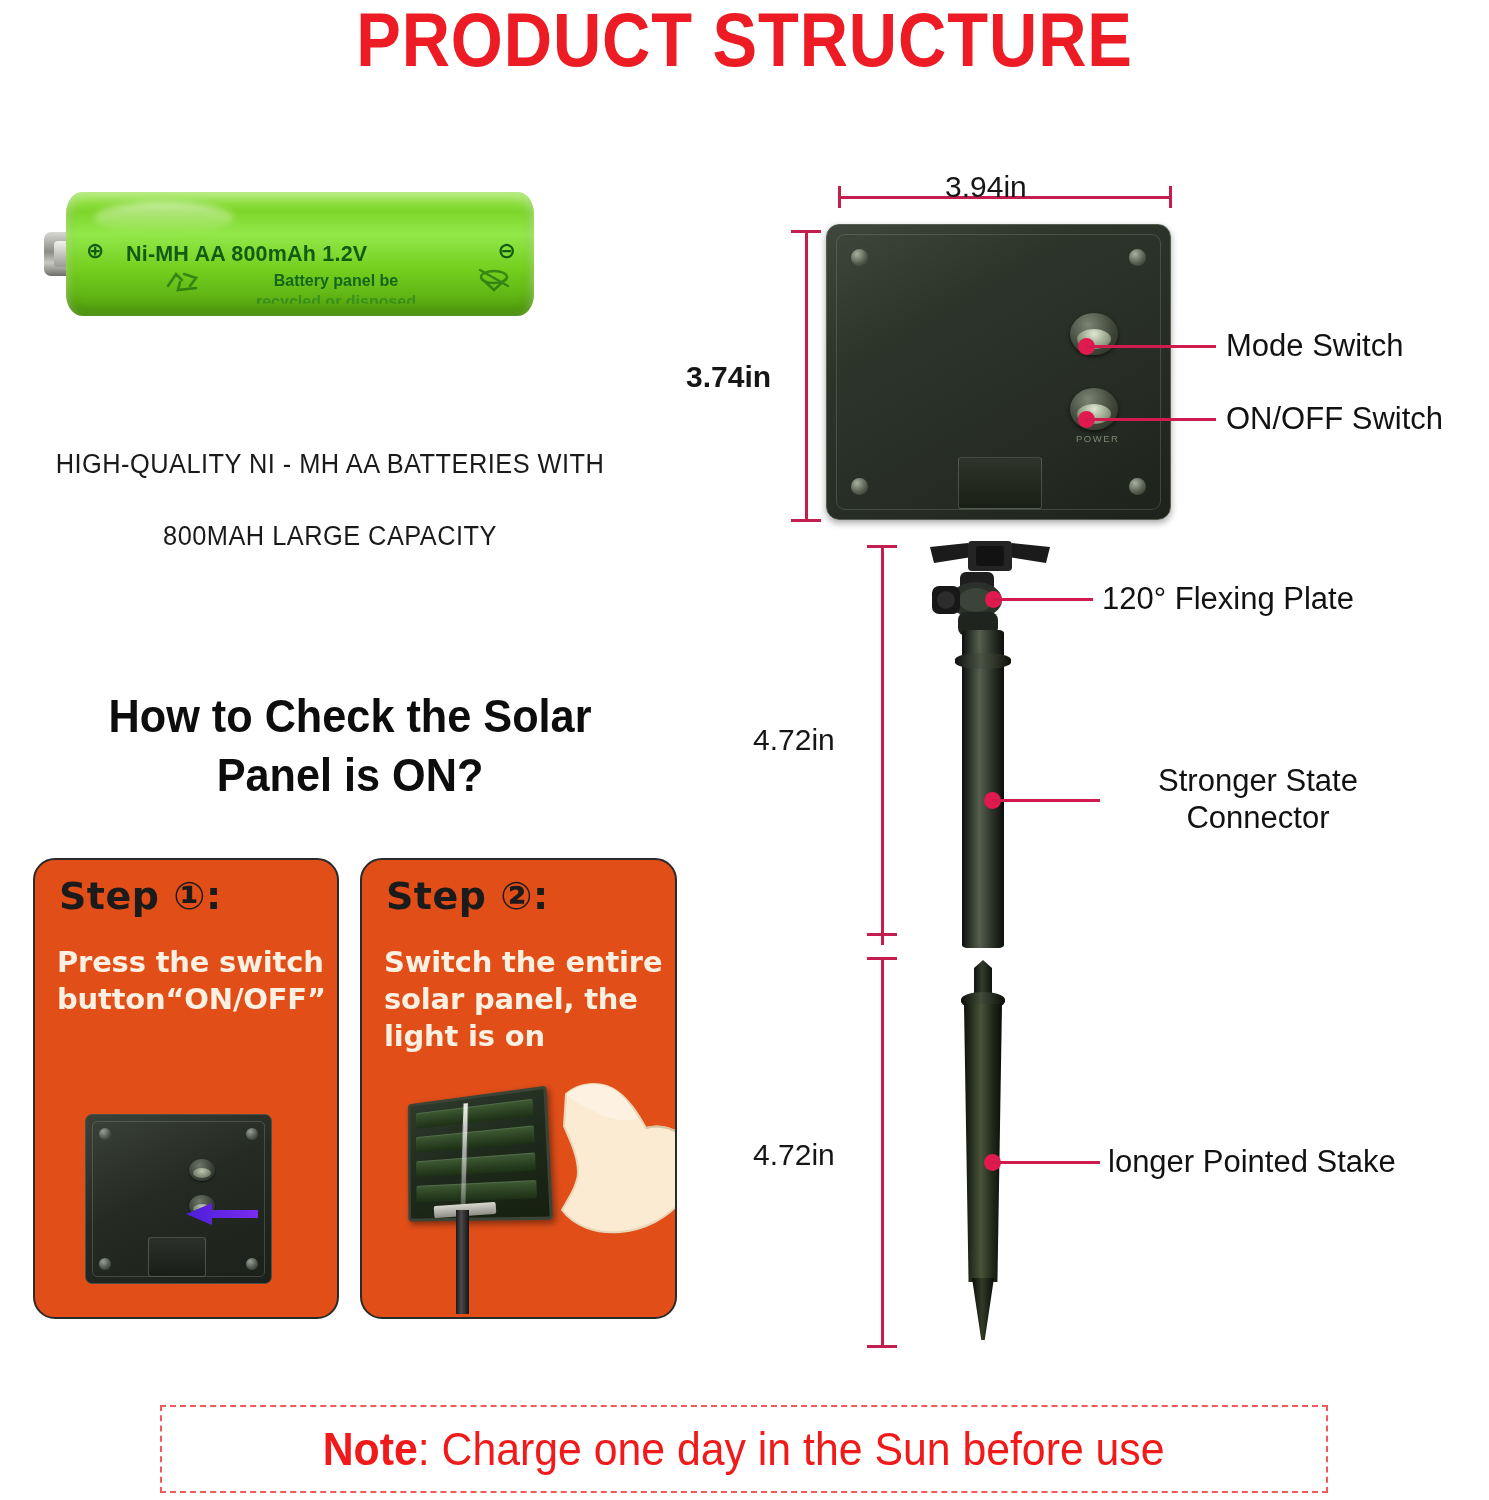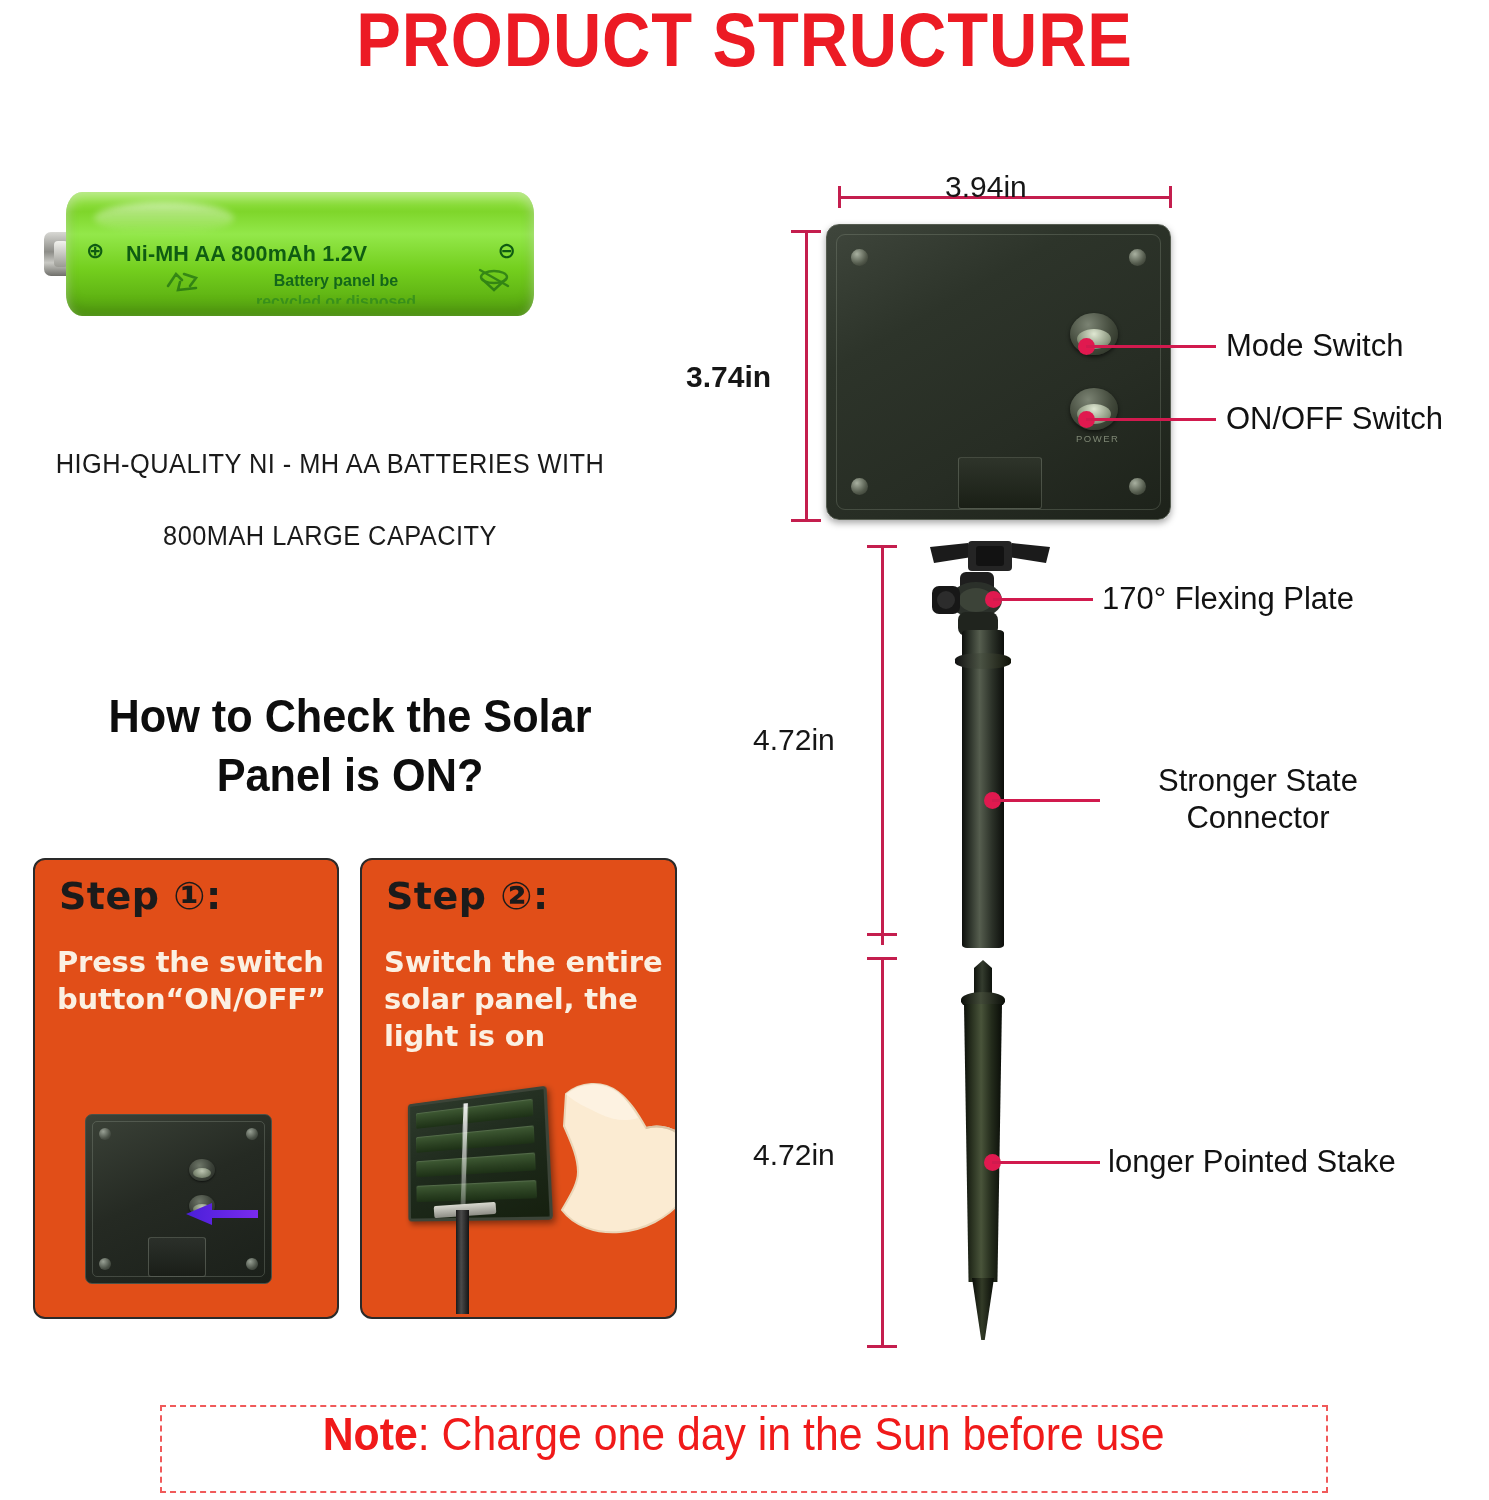--- a/index.html
+++ b/index.html
@@ -51,21 +51,21 @@
     transform:scaleX(.94);transform-origin:center top;}
 
   
   #howto{left:0px;top:686px;width:700px;text-align:center;
     font-family:"Liberation Sans Narrow","Liberation Sans",sans-serif;
     font-weight:bold;font-size:47px;line-height:59px;color:#0d0d0d;
     transform:scaleX(.92);transform-origin:center top;}
 
   
   .step-card{position:absolute;background:#E14E18;border:2.5px solid #2a2a2a;
-    border-radius:12px;overflow:hidden;}
+    border-radius:22px;overflow:hidden;}
   #card1{left:33px;top:858px;width:302px;height:457px;}
   #card2{left:360px;top:858px;width:313px;height:457px;}
   .step-title{position:absolute;left:24px;top:14px;font-size:38px;font-weight:bold;
     color:#1b1b1b;letter-spacing:.5px;white-space:nowrap;
     font-family:"DejaVu Sans","Liberation Sans",sans-serif;}
   .step-body{position:absolute;left:22px;font-size:29px;line-height:37px;
     color:#FBF0E2;font-weight:bold;letter-spacing:-.2px;width:280px;
     font-family:"DejaVu Sans","Liberation Sans",sans-serif;}
   #card1 .step-body{top:84px;}
   #card2 .step-body{top:84px;}
@@ -159,21 +159,21 @@
   
   .callout-line{position:absolute;height:3px;background:#D11A4E;}
   .callout-dot{position:absolute;width:17px;height:17px;border-radius:50%;background:#E0194F;}
   .callout-text{position:absolute;font-size:31px;color:#121212;white-space:nowrap;
     font-family:"Liberation Sans","DejaVu Sans",sans-serif;line-height:37px;}
   .callout-text.two{text-align:center;white-space:normal;width:300px;}
 
   
   #note-box{left:160px;top:1405px;width:1168px;height:88px;
     border:2px dashed #F05A5A;box-sizing:border-box;
-    display:flex;justify-content:center;}
+    display:flex;align-items:center;justify-content:center;}
   #note-txt{font-family:"Liberation Sans Narrow","Liberation Sans",sans-serif;
     font-size:46px;color:#F01A1A;white-space:nowrap;transform:scaleX(.93);}
   #note-txt b{font-weight:bold;}
 </style>
 </head>
 <body>
 
 <div class="abs" id="title">PRODUCT STRUCTURE</div>
 
 <div class="abs" id="battery-wrap">
@@ -320,21 +320,21 @@
 <div class="callout-dot" style="left:1078px;top:338px;"></div>
 <div class="callout-line" style="left:1086px;top:345px;width:130px;"></div>
 <div class="callout-text" style="left:1226px;top:327px;">Mode Switch</div>
 
 <div class="callout-dot" style="left:1078px;top:411px;"></div>
 <div class="callout-line" style="left:1086px;top:418px;width:130px;"></div>
 <div class="callout-text" style="left:1226px;top:400px;">ON/OFF Switch</div>
 
 <div class="callout-dot" style="left:985px;top:591px;"></div>
 <div class="callout-line" style="left:993px;top:598px;width:100px;"></div>
-<div class="callout-text" style="left:1102px;top:580px;">170°  Flexing Plate</div>
+<div class="callout-text" style="left:1102px;top:580px;">120°  Flexing Plate</div>
 
 <div class="callout-dot" style="left:984px;top:792px;"></div>
 <div class="callout-line" style="left:992px;top:799px;width:108px;"></div>
 <div class="callout-text two" style="left:1108px;top:762px;">
   <div>Stronger State</div>
   <div>Connector</div>
 </div>
 
 <div class="callout-dot" style="left:984px;top:1154px;"></div>
 <div class="callout-line" style="left:992px;top:1161px;width:108px;"></div>

